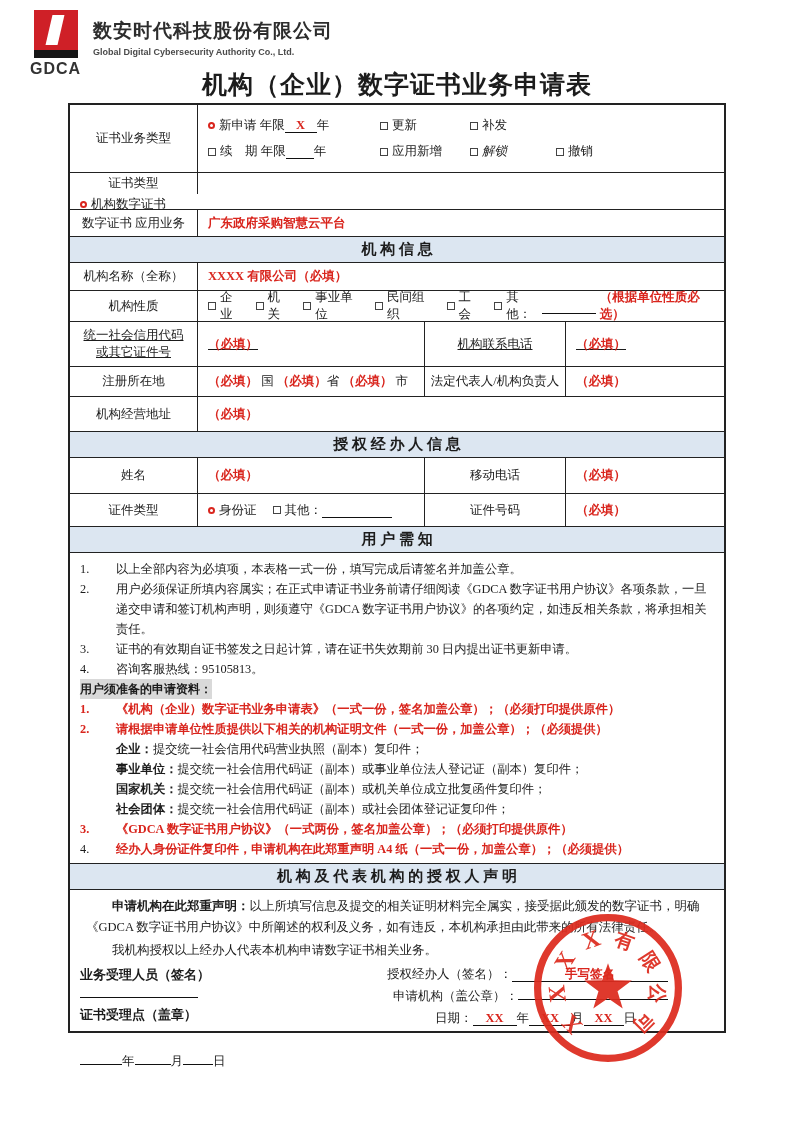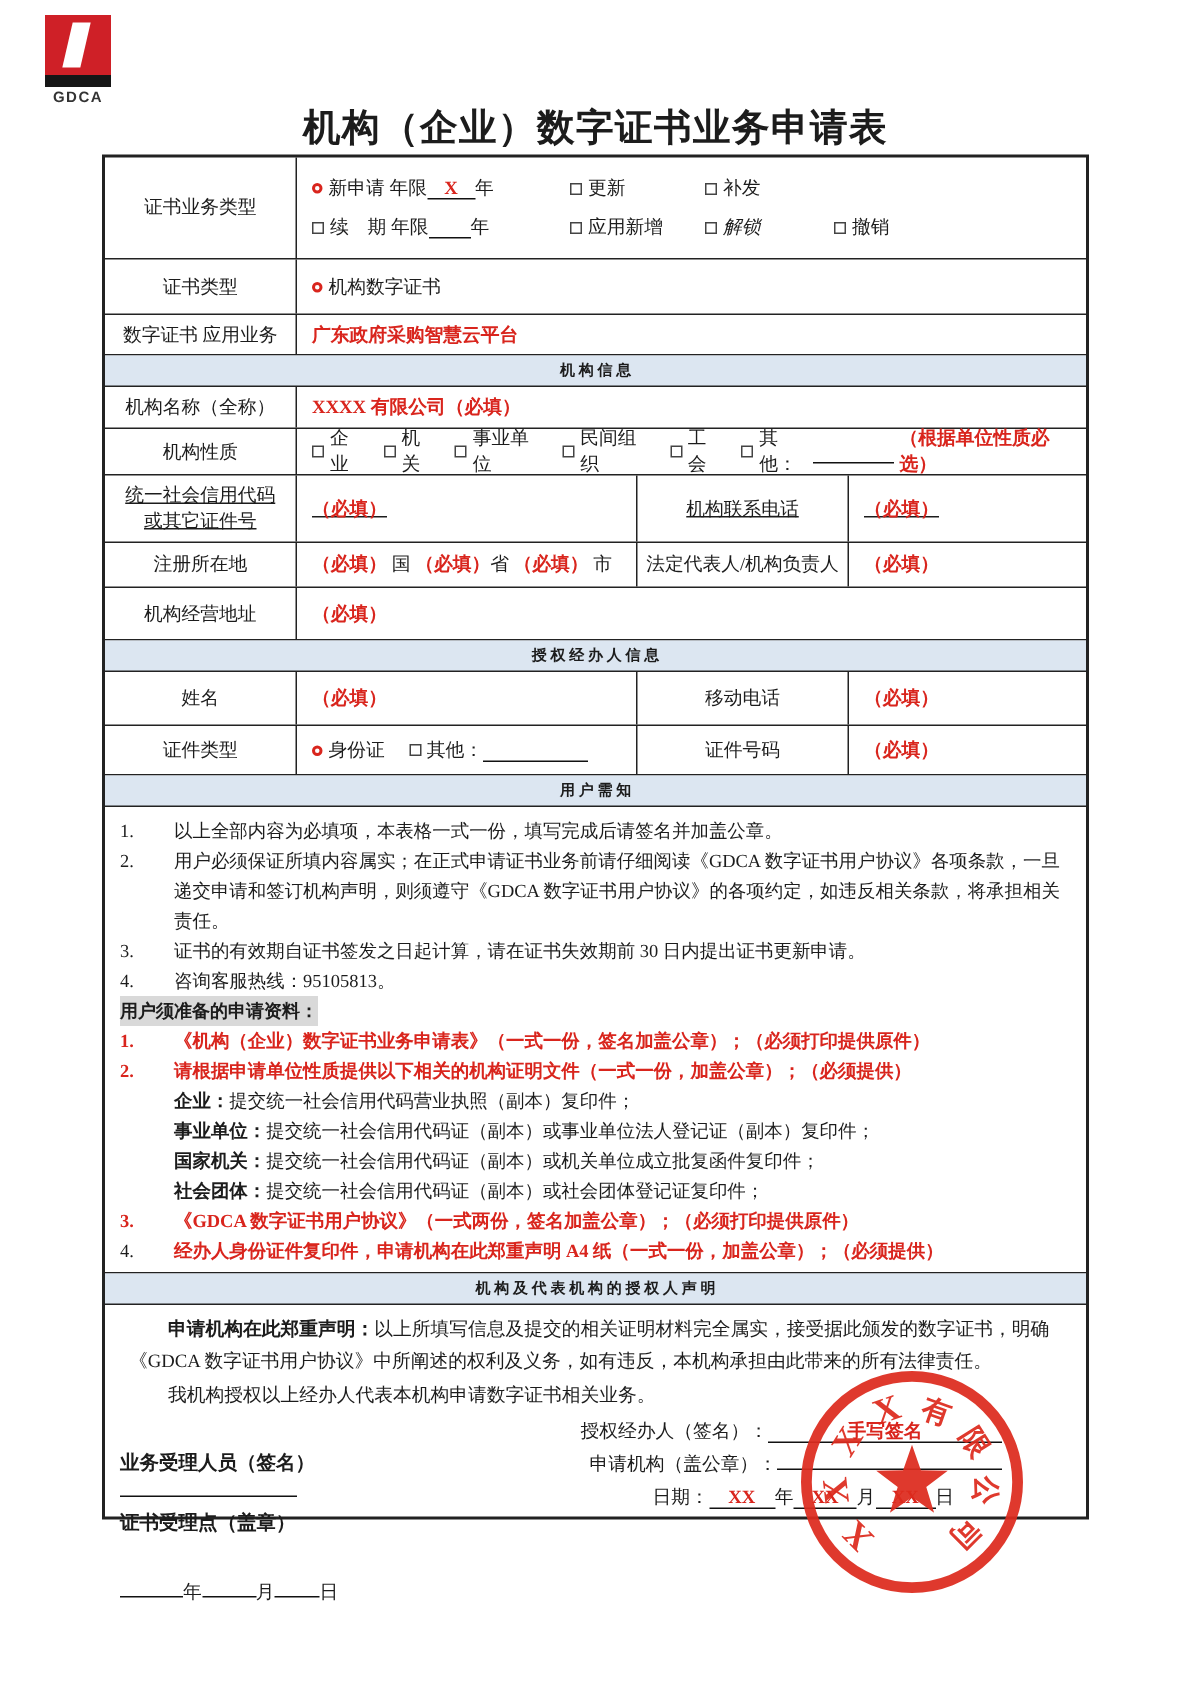--- a/index.html
+++ b/index.html
@@ -5,50 +5,50 @@
   * { margin:0; padding:0; box-sizing:border-box; }
   body { background:#fff; font-family:"Liberation Serif","DejaVu Serif",serif; color:#1c1c1c; }
   .page { position:relative; width:794px; height:1123px; background:#fff; overflow:hidden; }
 
   
   .hdr { position:absolute; left:30px; top:10px; display:flex; align-items:flex-start; }
   .logo { display:flex; flex-direction:column; align-items:center; margin-right:12px; }
   .logo-mark { width:44px; height:40px; background:#cf2027; position:relative; }
   .logo-mark .white-shape { position:absolute; left:15px; top:5px; width:12px; height:30px; background:#fff; transform:skewX(-13deg); }
   .logo-bar { width:44px; height:8px; background:#161616; }
-  .logo-gdca { font-family:"Liberation Sans",sans-serif; font-size:10px; font-weight:bold; color:#333; letter-spacing:1px; margin-top:2px; }
+  .logo-gdca { font-family:"Liberation Sans",sans-serif; font-size:16px; font-weight:bold; color:#333; letter-spacing:1px; margin-top:2px; }
   .co { padding-top:8px; }
   .co-cn { font-family:"Liberation Sans",sans-serif; font-size:19px; font-weight:bold; color:#2d2d2d; letter-spacing:1px; }
   .co-en { font-family:"Liberation Sans",sans-serif; font-size:9px; font-weight:bold; color:#4a4a4a; margin-top:3px; }
 
   .title { position:absolute; left:0; top:68px; width:100%; text-align:center; font-size:25px; font-weight:bold; letter-spacing:1px; }
 
   
   .tbl { position:absolute; left:68px; top:103px; width:658px; border:2px solid #222; font-size:12.5px; }
   .row { display:flex; border-bottom:1px solid #222; align-items:stretch; }
   .row:last-child { border-bottom:none; }
   .c { border-right:1px solid #222; }
   .c:last-child { border-right:none; }
   .lab { width:128px; display:flex; align-items:center; justify-content:center; text-align:center; padding:2px 4px; flex-shrink:0; }
   .lab3 { width:141px; display:flex; align-items:center; justify-content:center; text-align:center; padding:2px 4px; flex-shrink:0; }
   .v2 { width:227px; display:flex; align-items:center; padding:2px 4px 2px 10px; flex-shrink:0; }
   .v4 { flex:1; display:flex; align-items:center; padding:2px 4px 2px 10px; }
   .vfull { flex:1; display:flex; align-items:center; padding:2px 4px 2px 10px; }
-  .sec { background:#dce6f1; text-align:center; font-weight:bold; font-size:10px; padding:3px 0; border-bottom:1px solid #222; }
+  .sec { background:#dce6f1; text-align:center; font-weight:bold; font-size:15px; padding:3px 0; border-bottom:1px solid #222; }
   .rb { color:#d9251d; font-weight:bold; }
   .blk { font-weight:bold; }
 
   .cb { display:inline-block; width:8px; height:8px; border:1px solid #444; margin-right:4px; background:#fff; flex-shrink:0; }
   .cbc { display:inline-block; width:7px; height:7px; border:2.6px solid #d9251d; border-radius:50%; margin-right:4px; background:#fff; flex-shrink:0; }
   .opt { display:inline-flex; align-items:center; }
 
   .ul { display:inline-block; border-bottom:1.2px solid #111; text-align:center; height:15px; line-height:15px; }
 
   .bt-line { display:flex; align-items:center; height:26px; }
-  .h52 { height:68px; } .h37 { height:37px; } .h27 { height:27px; } .h28 { height:28px; }
+  .h52 { height:68px; } .h37 { height:37px;flex-direction:column; } .h27 { height:27px; } .h28 { height:28px; }
   .h31 { height:31px; } .h45 { height:45px;text-decoration:underline; } .h30 { height:30px; } .h35 { height:35px; }
   .h36 { height:36px; } .h33 { height:33px; }
 
   
   .notices { padding:6px 10px 4px 10px; line-height:20px; font-size:12.3px; }
   .nline { display:flex; }
   .nnum { width:36px; flex-shrink:0; }
   .ntext { flex:1; }
   .mat-title { display:inline-block; font-weight:bold; background:#d9d9d9; font-size:12px; }
   .mdetail { padding-left:36px; }
@@ -74,20 +74,24 @@
 
 <div class="page">
 
   <div class="hdr">
     <div class="logo">
       <div class="logo-mark">
           <div class="white-shape"></div>
         </div>
       <div class="logo-bar"></div>
       <div class="logo-gdca">GDCA</div>
+    </div>
+    <div class="co">
+      <div class="co-cn">数安时代科技股份有限公司</div>
+      <div class="co-en">Global Digital Cybersecurity Authority Co., Ltd.</div>
     </div>
   </div>
 
   <div class="title">机构（企业）数字证书业务申请表</div>
 
   <div class="tbl">
 
     <div class="row h52">
       <div class="c lab">证书业务类型</div>
       <div class="c vfull" style="flex-direction:column; align-items:stretch; justify-content:center;">

